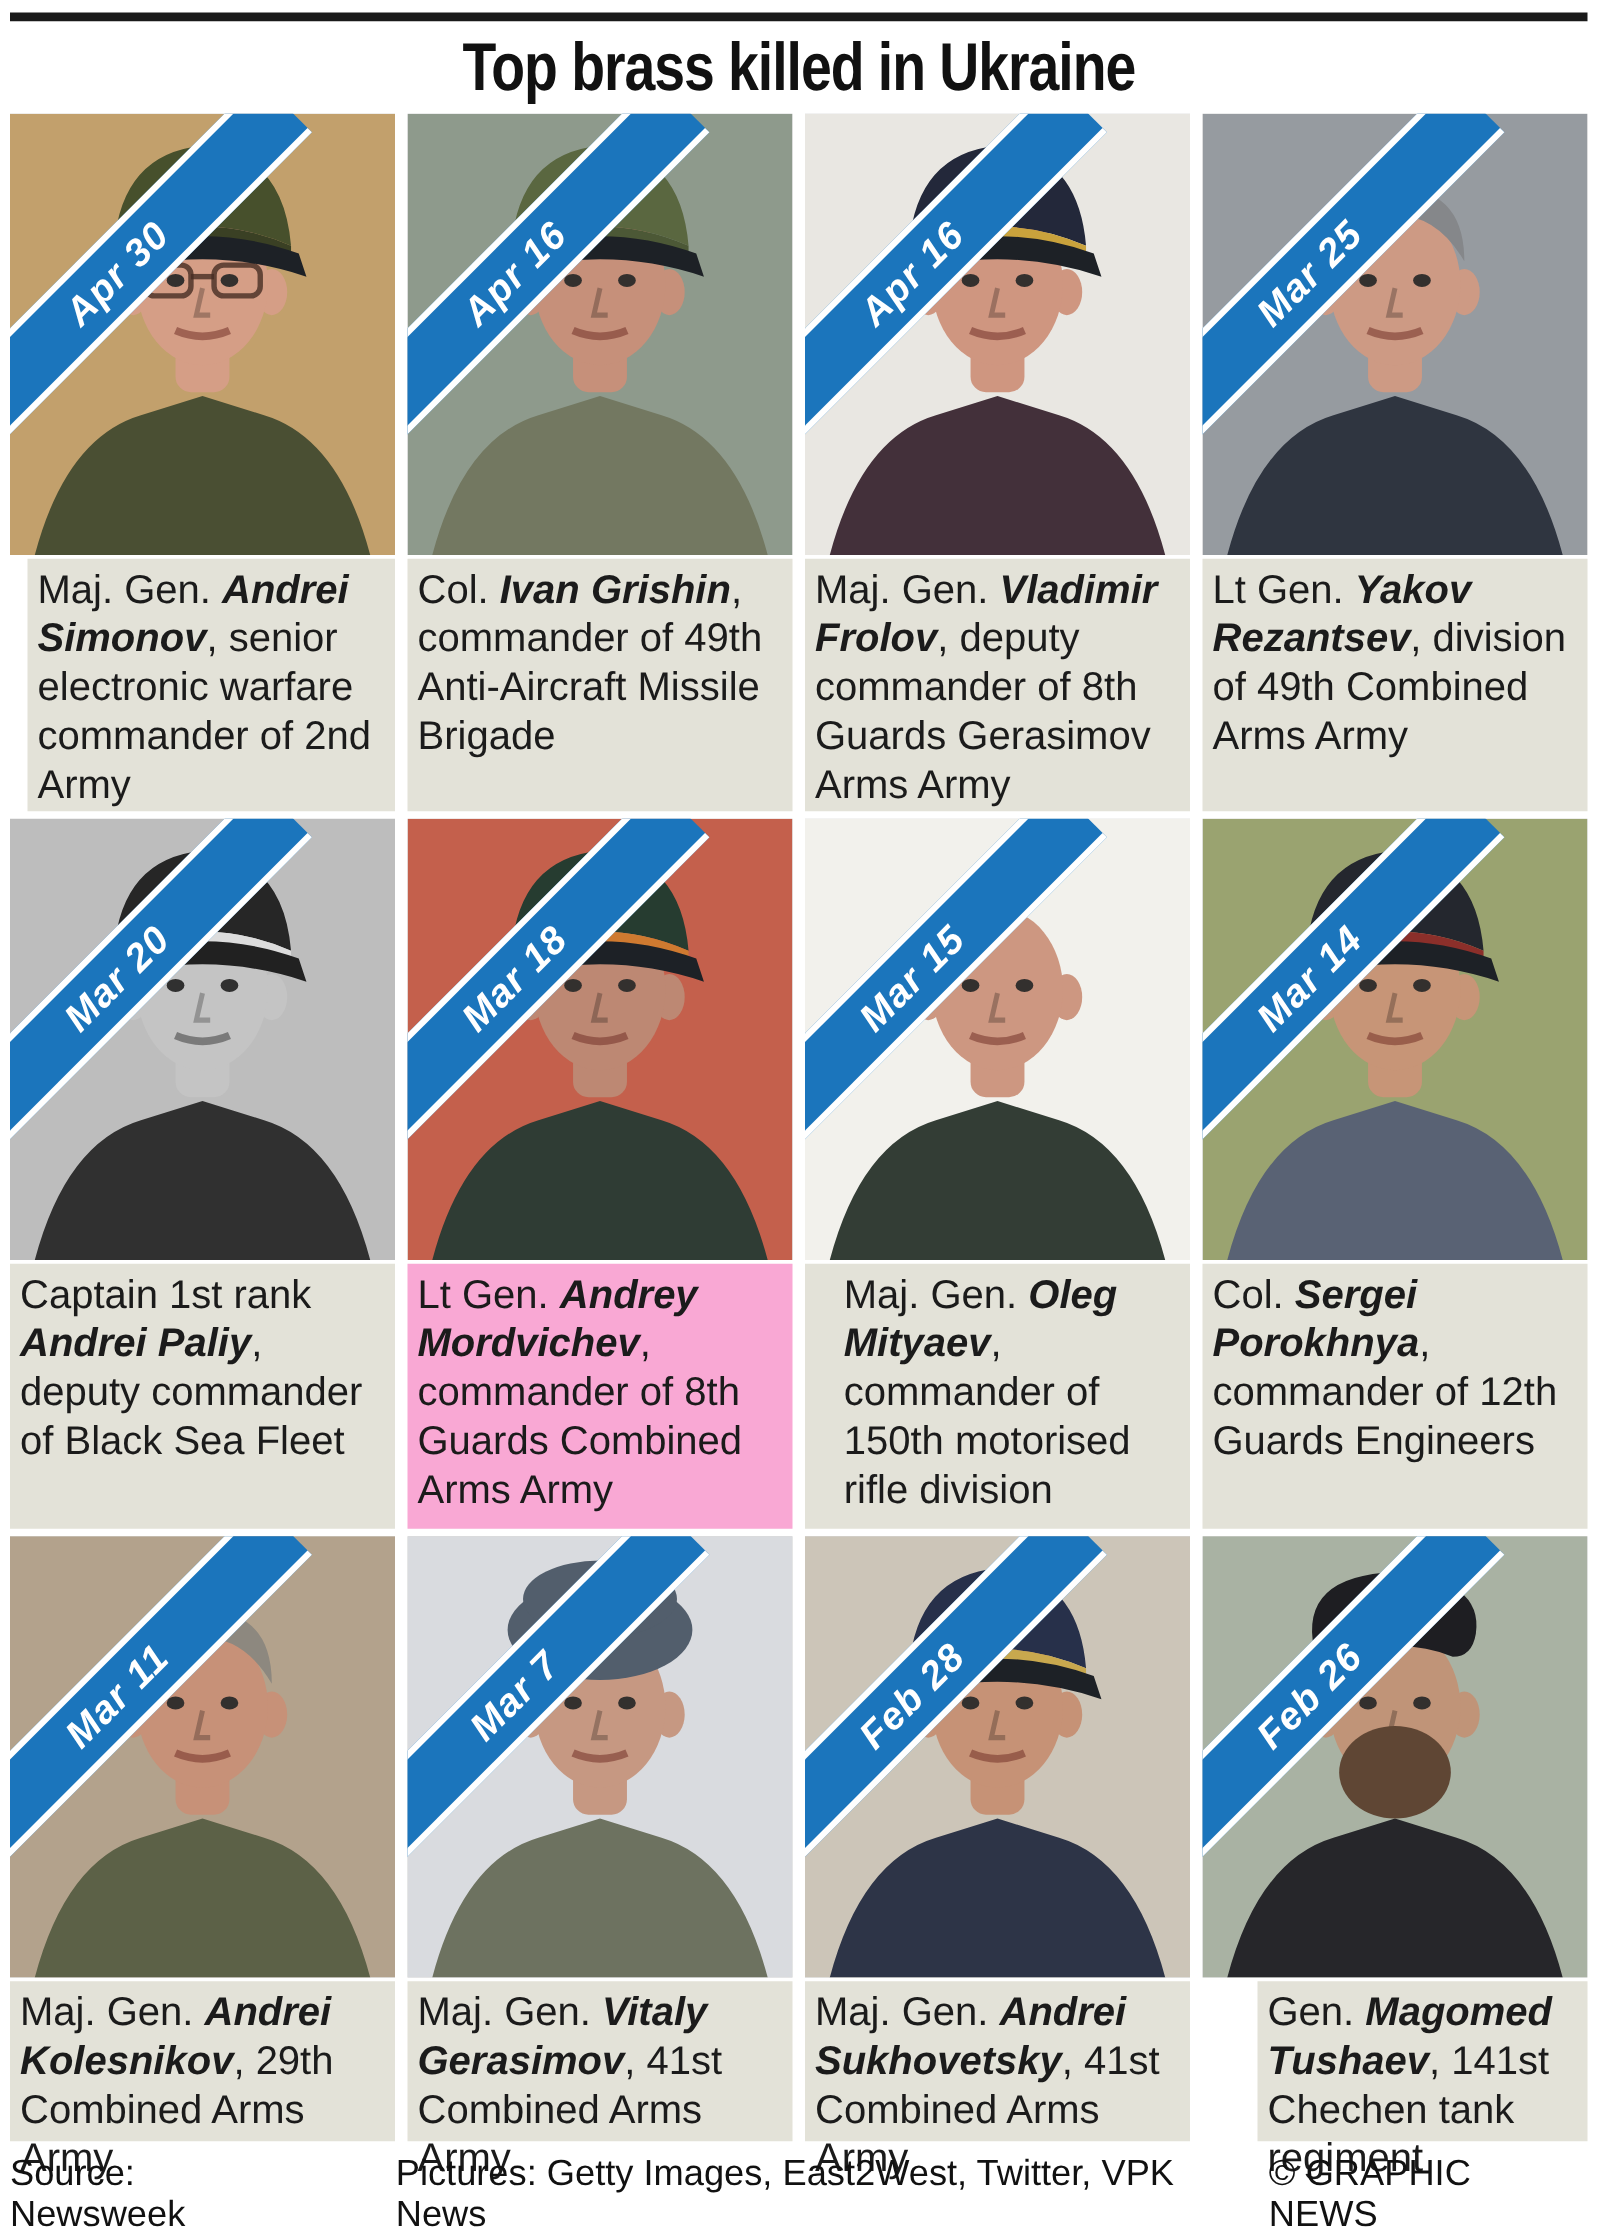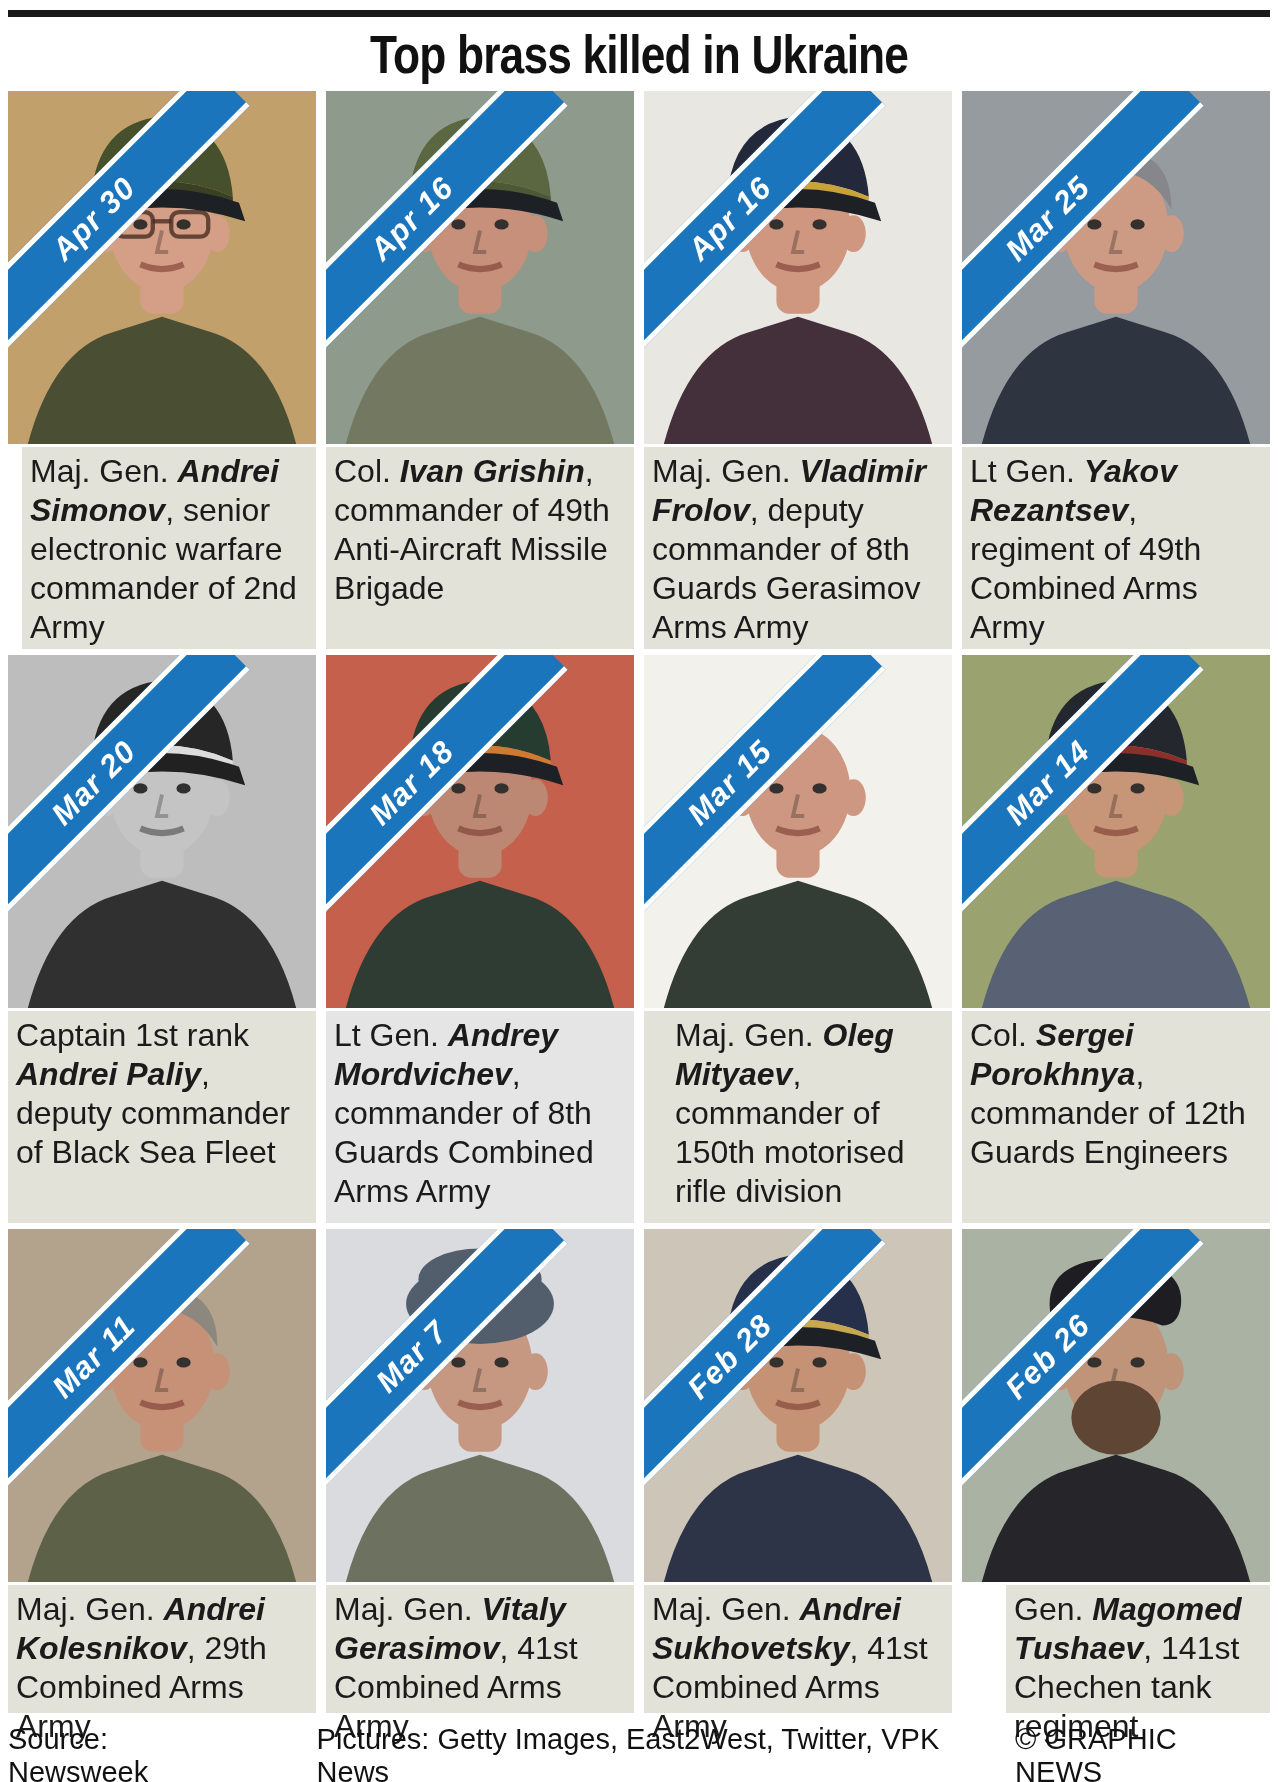--- a/index.html
+++ b/index.html
@@ -136,21 +136,21 @@
             <ellipse cx="43" cy="45" rx="2.3" ry="1.7" fill="#33302e"></ellipse>
             <ellipse cx="57" cy="45" rx="2.3" ry="1.7" fill="#33302e"></ellipse>
             <path d="M50 47 L48.4 54 L52 54" fill="none" stroke="rgba(0,0,0,0.25)" stroke-width="1.3"></path>
             <path d="M43 58 Q50 61 57 58" stroke="rgba(115,50,40,0.55)" stroke-width="2" fill="none"></path>
           </svg>
         </div>
       <div class="ribbon" style="background: rgb(27, 117, 188);">
           <span>Mar 25</span>
         </div>
     </div>
-    <div class="caption" style="background: rgb(227, 226, 216);"><span>Lt Gen. </span><span class="nm">Yakov Rezantsev</span><span>, regiment of 49th Combined Arms Army</span></div>
+    <div class="caption" style="background: rgb(227, 226, 216);"><span>Lt Gen. </span><span class="nm">Yakov Rezantsev</span><span>, division of 49th Combined Arms Army</span></div>
   </div>
 
   <div class="cell r2">
     <div class="photo">
       <div class="photo-art" style="filter: grayscale(1);">
           <svg viewBox="0 0 100 118" preserveAspectRatio="xMidYMid slice" width="100%" height="100%">
             <rect width="100" height="118" fill="#bdbdbd"></rect>
             <path d="M6 118 Q14 86 34 80 L50 75 L66 80 Q86 86 94 118 Z" fill="#303030"></path>
             <rect x="43" y="56" width="14" height="18" rx="4" fill="#c4c4c4"></rect>
             <ellipse cx="32" cy="48" rx="4" ry="6" fill="#c4c4c4"></ellipse>
@@ -190,21 +190,21 @@
             <path d="M27 36 Q29 12 50 10 Q71 12 73 36 Q50 26 27 36 Z" fill="#263c30"></path>
             <path d="M27 36 Q50 26 73 36 L73 41 Q50 31 27 41 Z" fill="#cf7a30"></path>
             <path d="M25 38 Q50 29 75 38 L77 44 Q50 35 23 44 Z" fill="#1d2126"></path>
             <circle cx="50" cy="20" r="3.4" fill="#d9a83c"></circle>
           </svg>
         </div>
       <div class="ribbon" style="background: rgb(27, 117, 188);">
           <span>Mar 18</span>
         </div>
     </div>
-    <div class="caption" style="background: #e5e5e5;"><span>Lt Gen. </span><span class="nm">Andrey Mordvichev</span><span>, commander of 8th Guards Combined Arms Army</span></div>
+    <div class="caption" style="background: #f9a8d4;"><span>Lt Gen. </span><span class="nm">Andrey Mordvichev</span><span>, commander of 8th Guards Combined Arms Army</span></div>
   </div>
 
   <div class="cell r2">
     <div class="photo">
       <div class="photo-art">
           <svg viewBox="0 0 100 118" preserveAspectRatio="xMidYMid slice" width="100%" height="100%">
             <rect width="100" height="118" fill="#f2f1ec"></rect>
             <path d="M6 118 Q14 86 34 80 L50 75 L66 80 Q86 86 94 118 Z" fill="#333d35"></path>
             <rect x="43" y="56" width="14" height="18" rx="4" fill="#cd9781"></rect>
             <ellipse cx="32" cy="48" rx="4" ry="6" fill="#cd9781"></ellipse>

